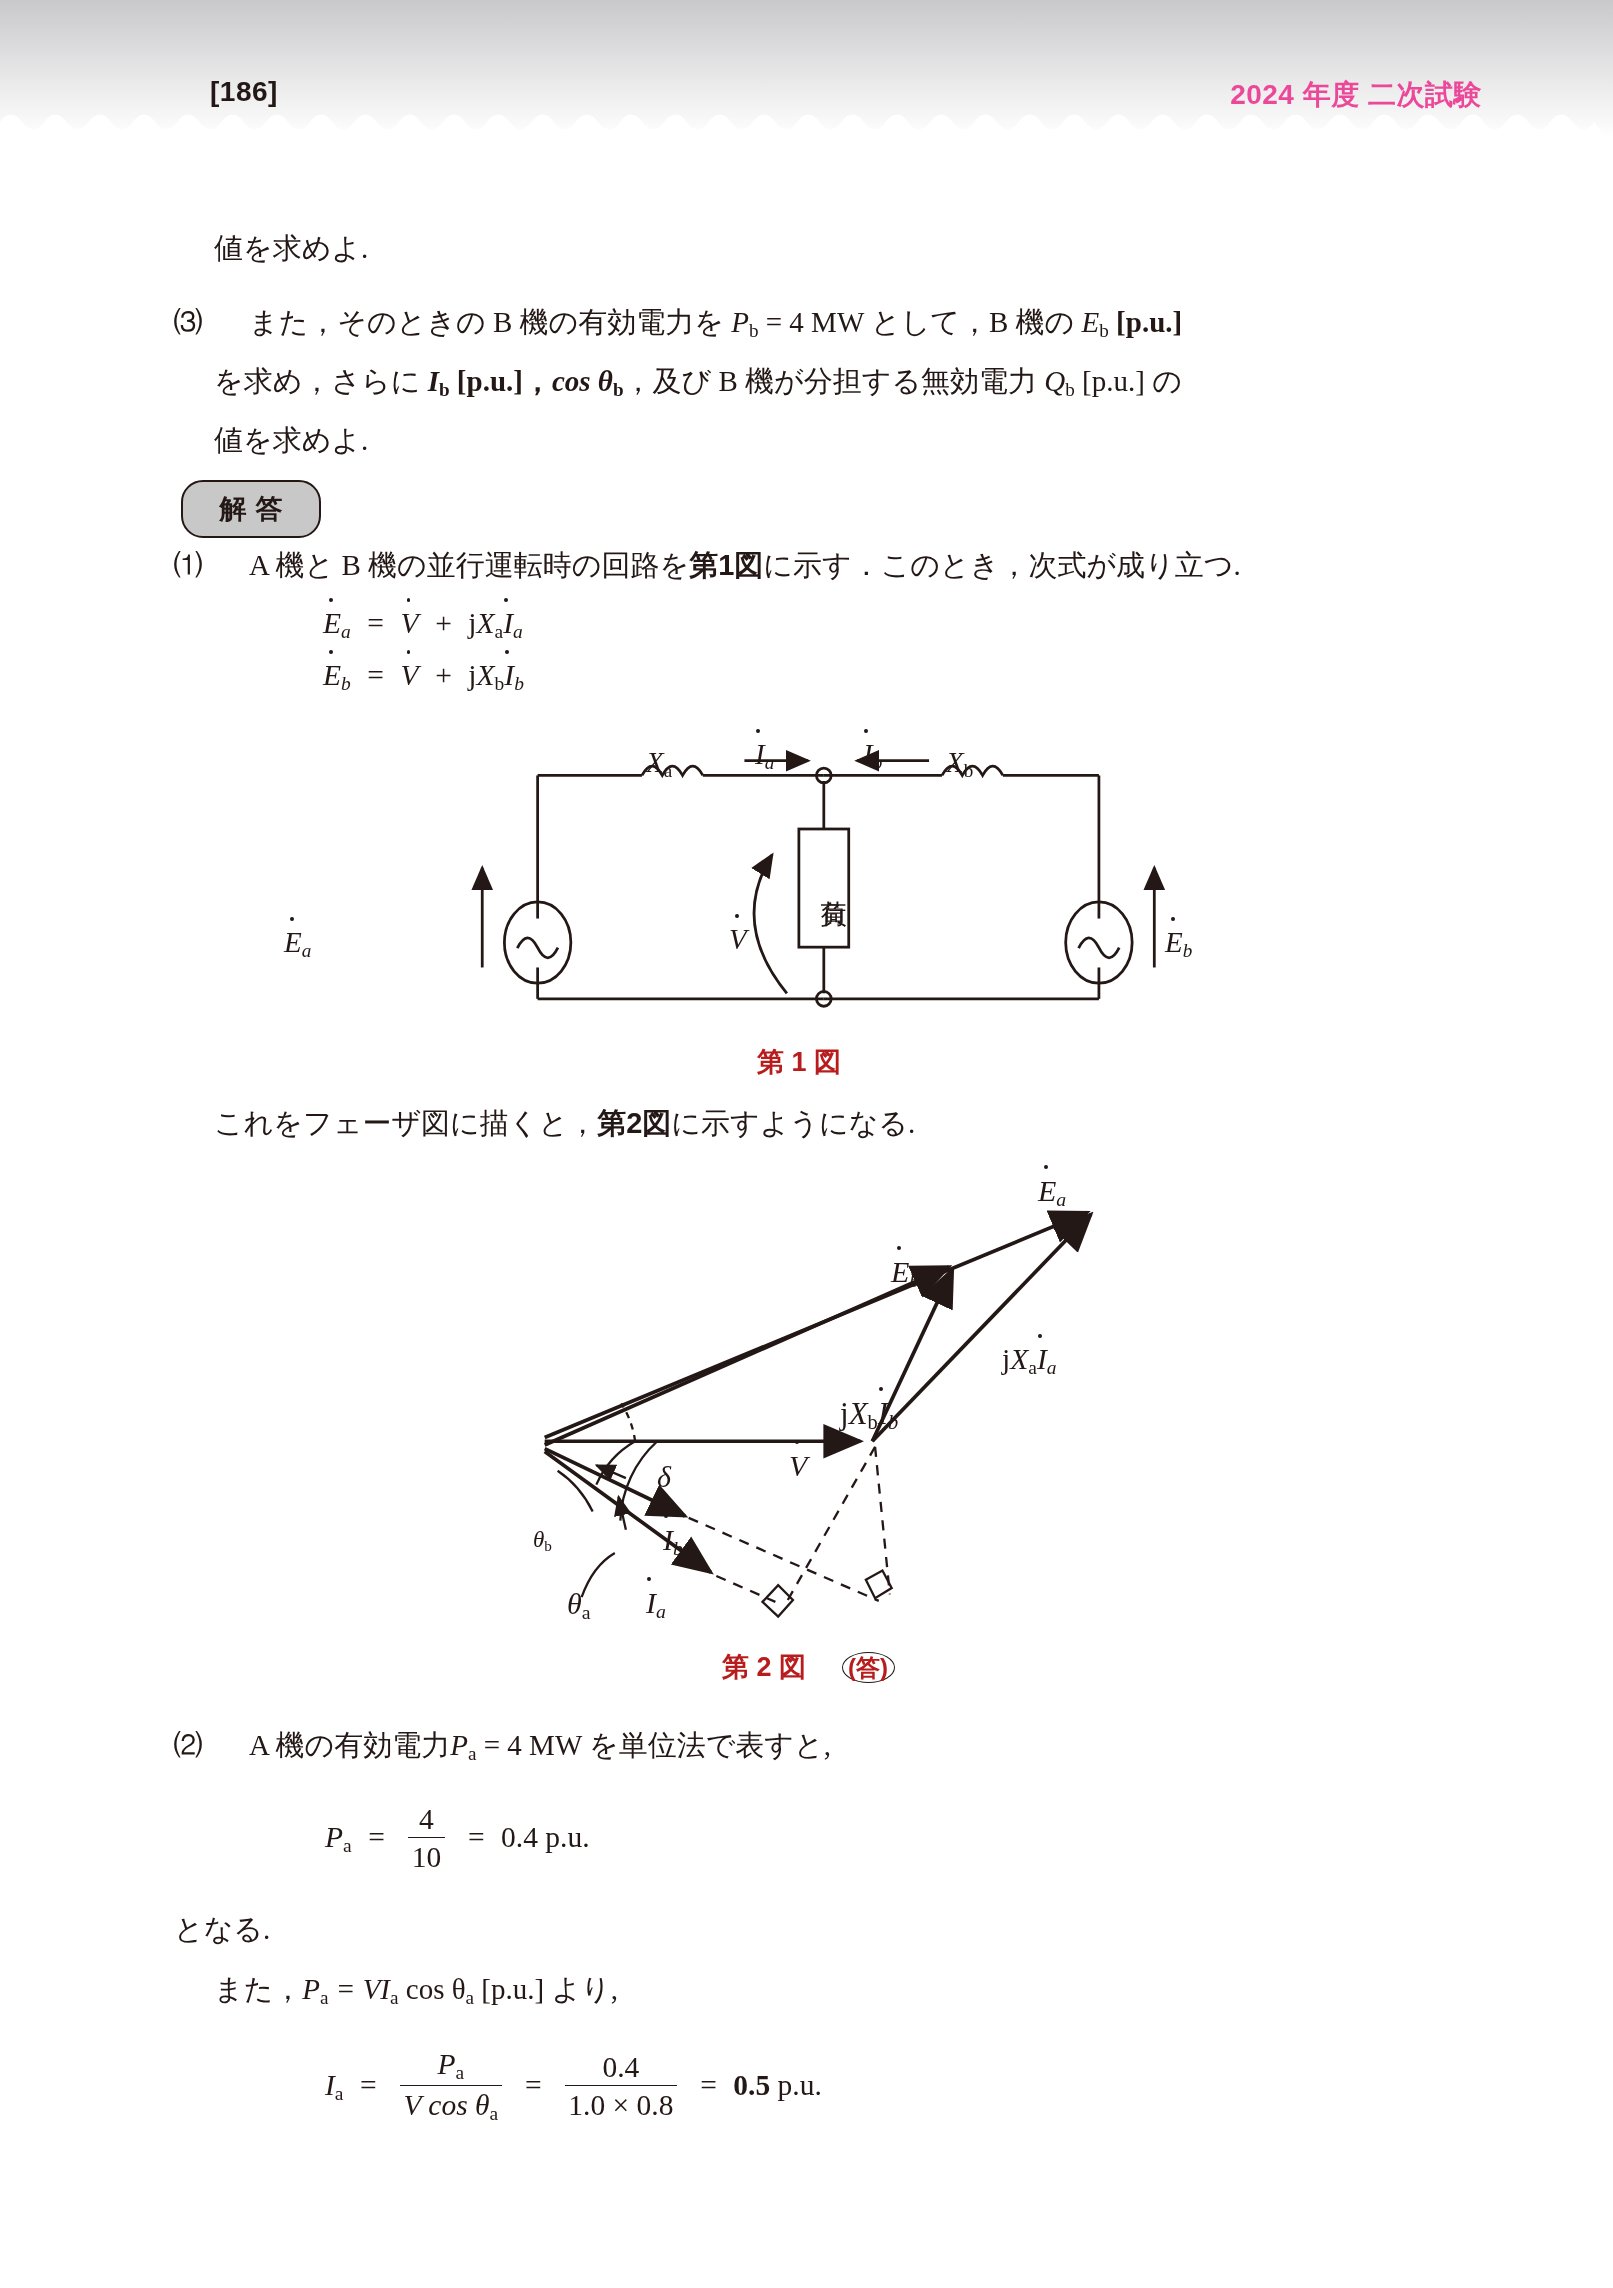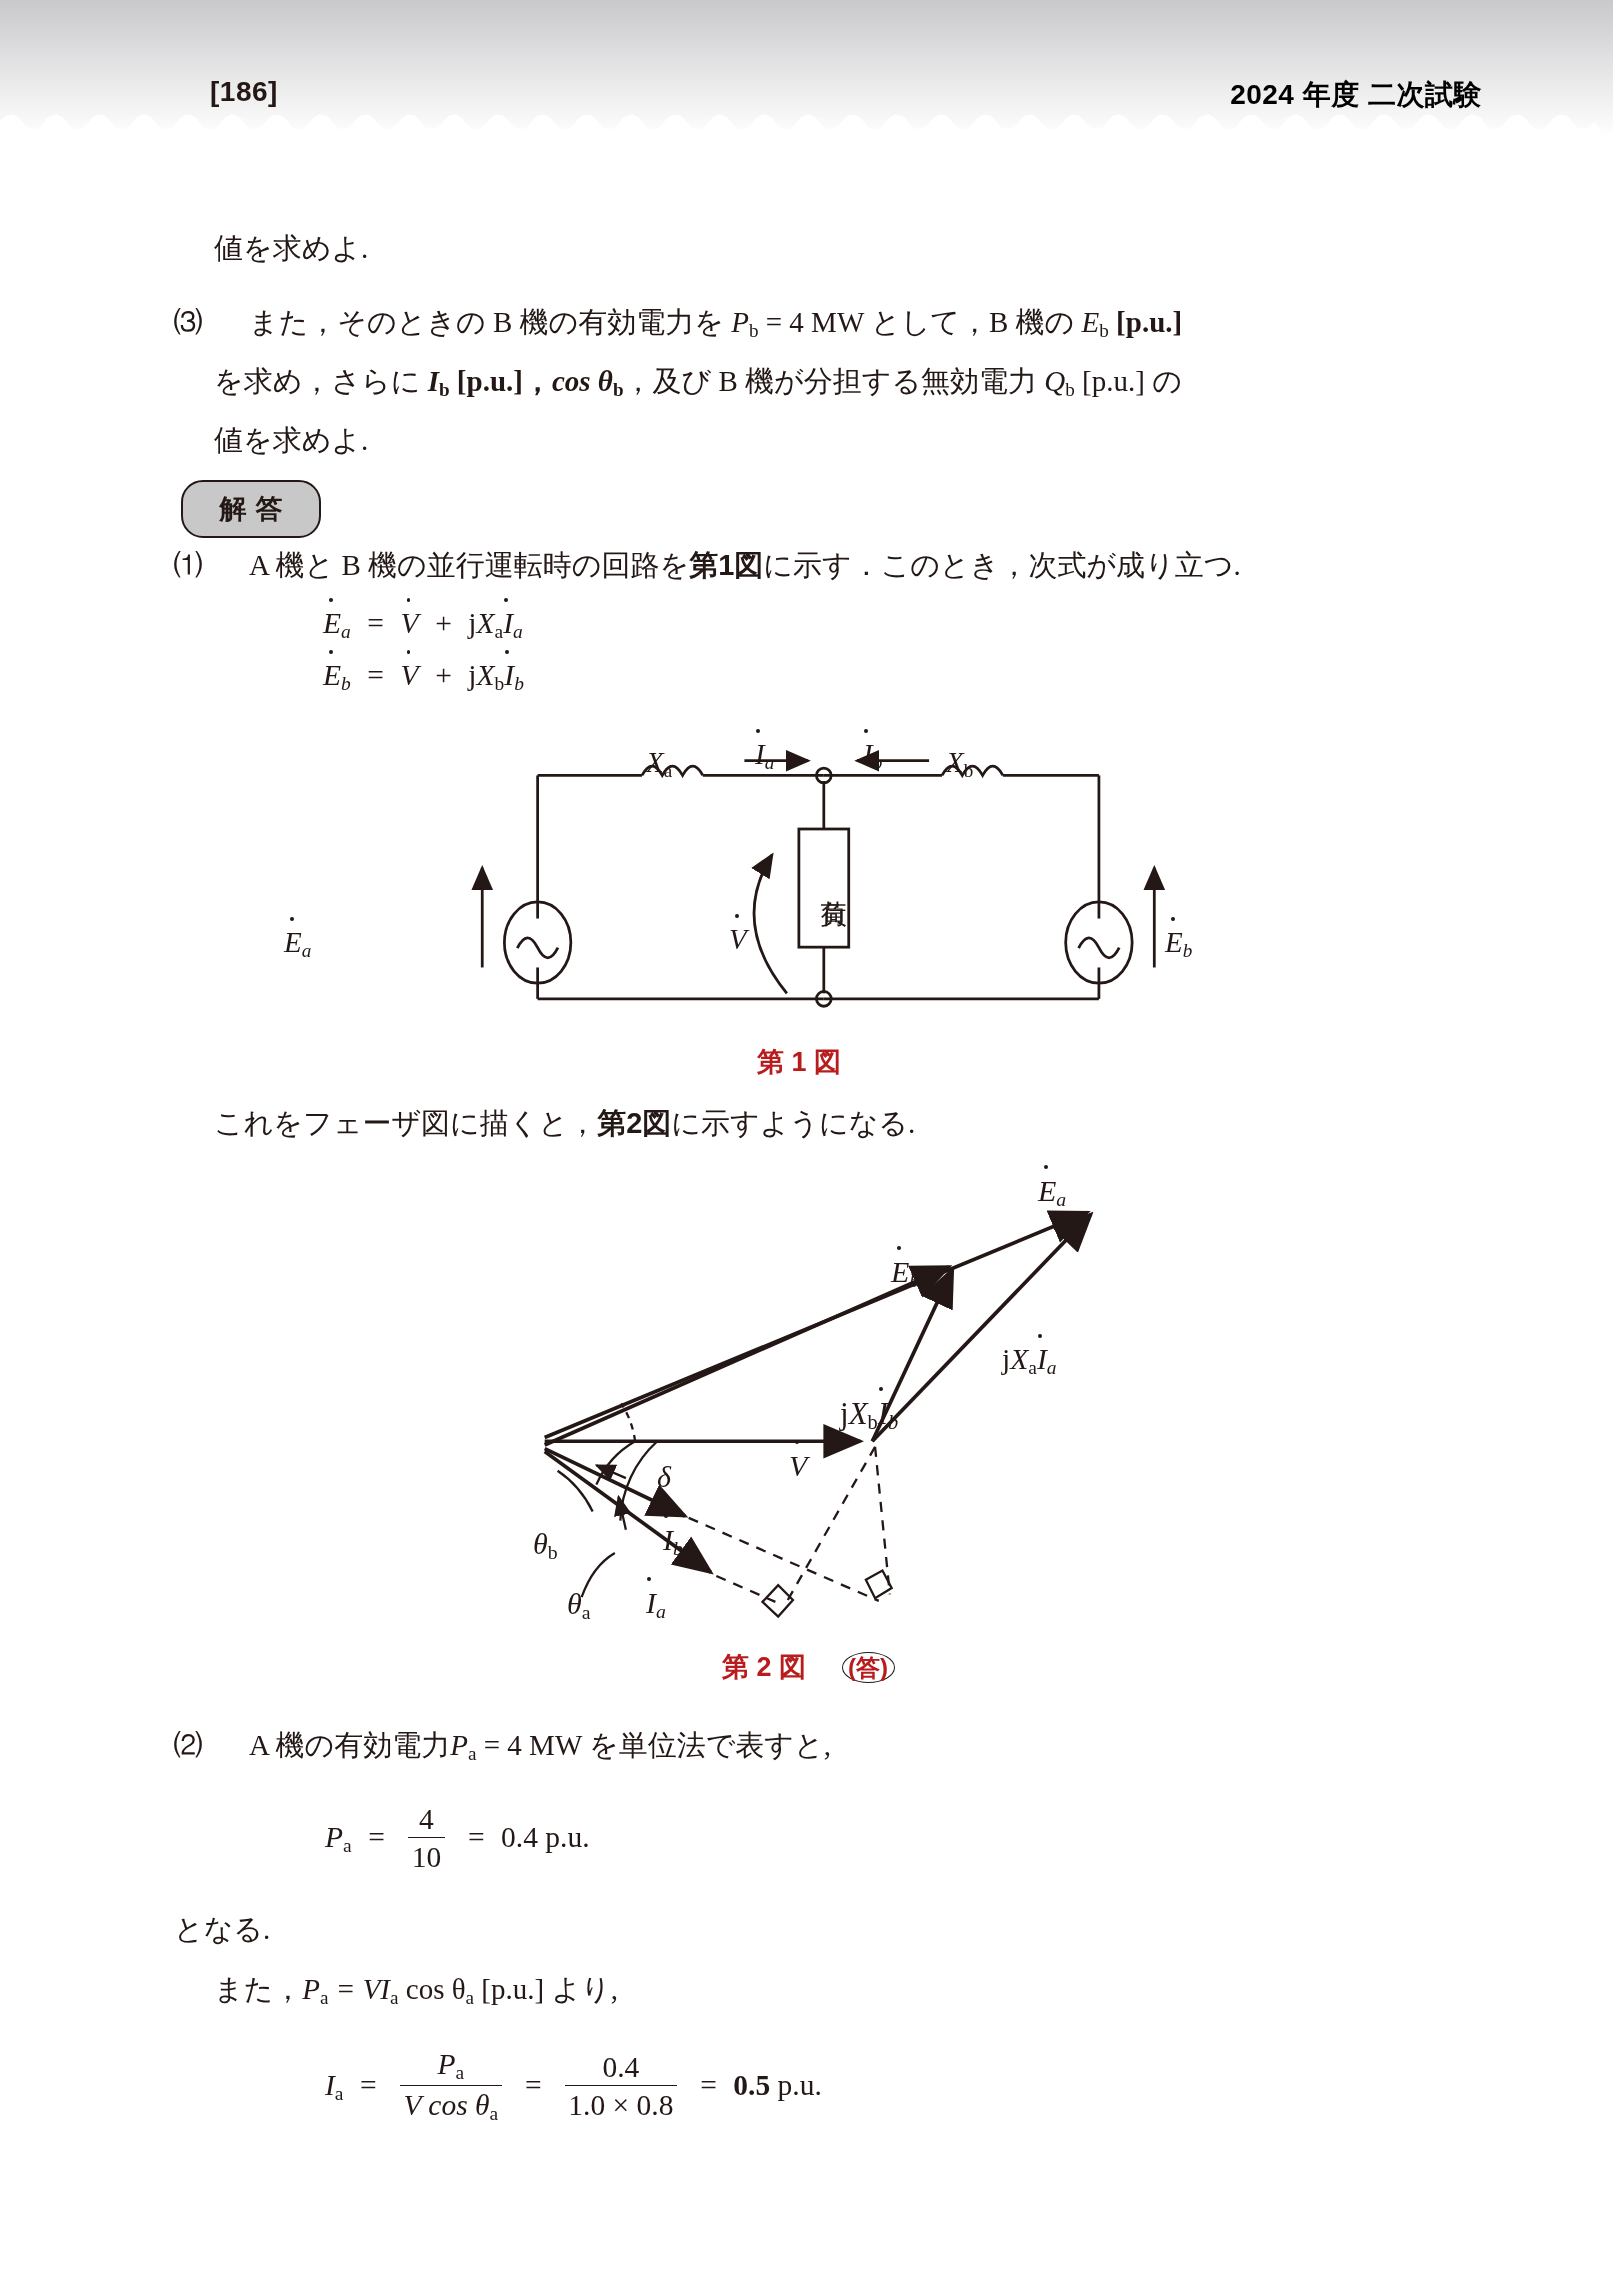--- a/index.html
+++ b/index.html
@@ -35,21 +35,21 @@
     letter-spacing: 0.5px;
     color: #231815;
   }
   #header-right {
     position: absolute;
     right: 131px; top: 76px;
     font-family: "Liberation Sans", "DejaVu Sans", sans-serif;
     font-weight: 700;
     font-size: 28px;
     letter-spacing: 0.5px;
-    color: #000000;
+    color: #ec4899;
     white-space: nowrap;
   }
 
   
   .txt {
     position: absolute;
     white-space: nowrap;
     color: #231815;
   }
   .jp {
@@ -342,21 +342,21 @@
 </div>
 <div class="eq" style="left:657px; top:1460px; font-size:30px;">
   <i class="v">δ</i>
 </div>
 <div class="eq" style="left:663px; top:1523px; font-size:30px;">
   <i class="v dotv shiftl"><span>I</span></i><i class="v sub">b</i>
 </div>
 <div class="eq" style="left:646px; top:1586px; font-size:30px;">
   <i class="v dotv shiftl"><span>I</span></i><i class="v sub">a</i>
 </div>
-<div class="eq" style="left:533px; top:1527px; font-size:30px;">
+<div class="eq" style="left:533px; top:1527px; font-size:23px;">
   <i class="v"><span>θ</span><span class="sub">b</span></i>
 </div>
 <div class="eq" style="left:567px; top:1587px; font-size:30px;">
   <i class="v"><span>θ</span><span class="sub">a</span></i>
 </div>
 
 <div class="fig-caption" style="left:722px; top:1649px;">
   <span>第 2 図</span>
   <span style="margin-left:28px; font-size:24px; border:1.8px solid #231815; border-radius:50%; padding:0.9px 5.5px;">(答)</span>
 </div>

